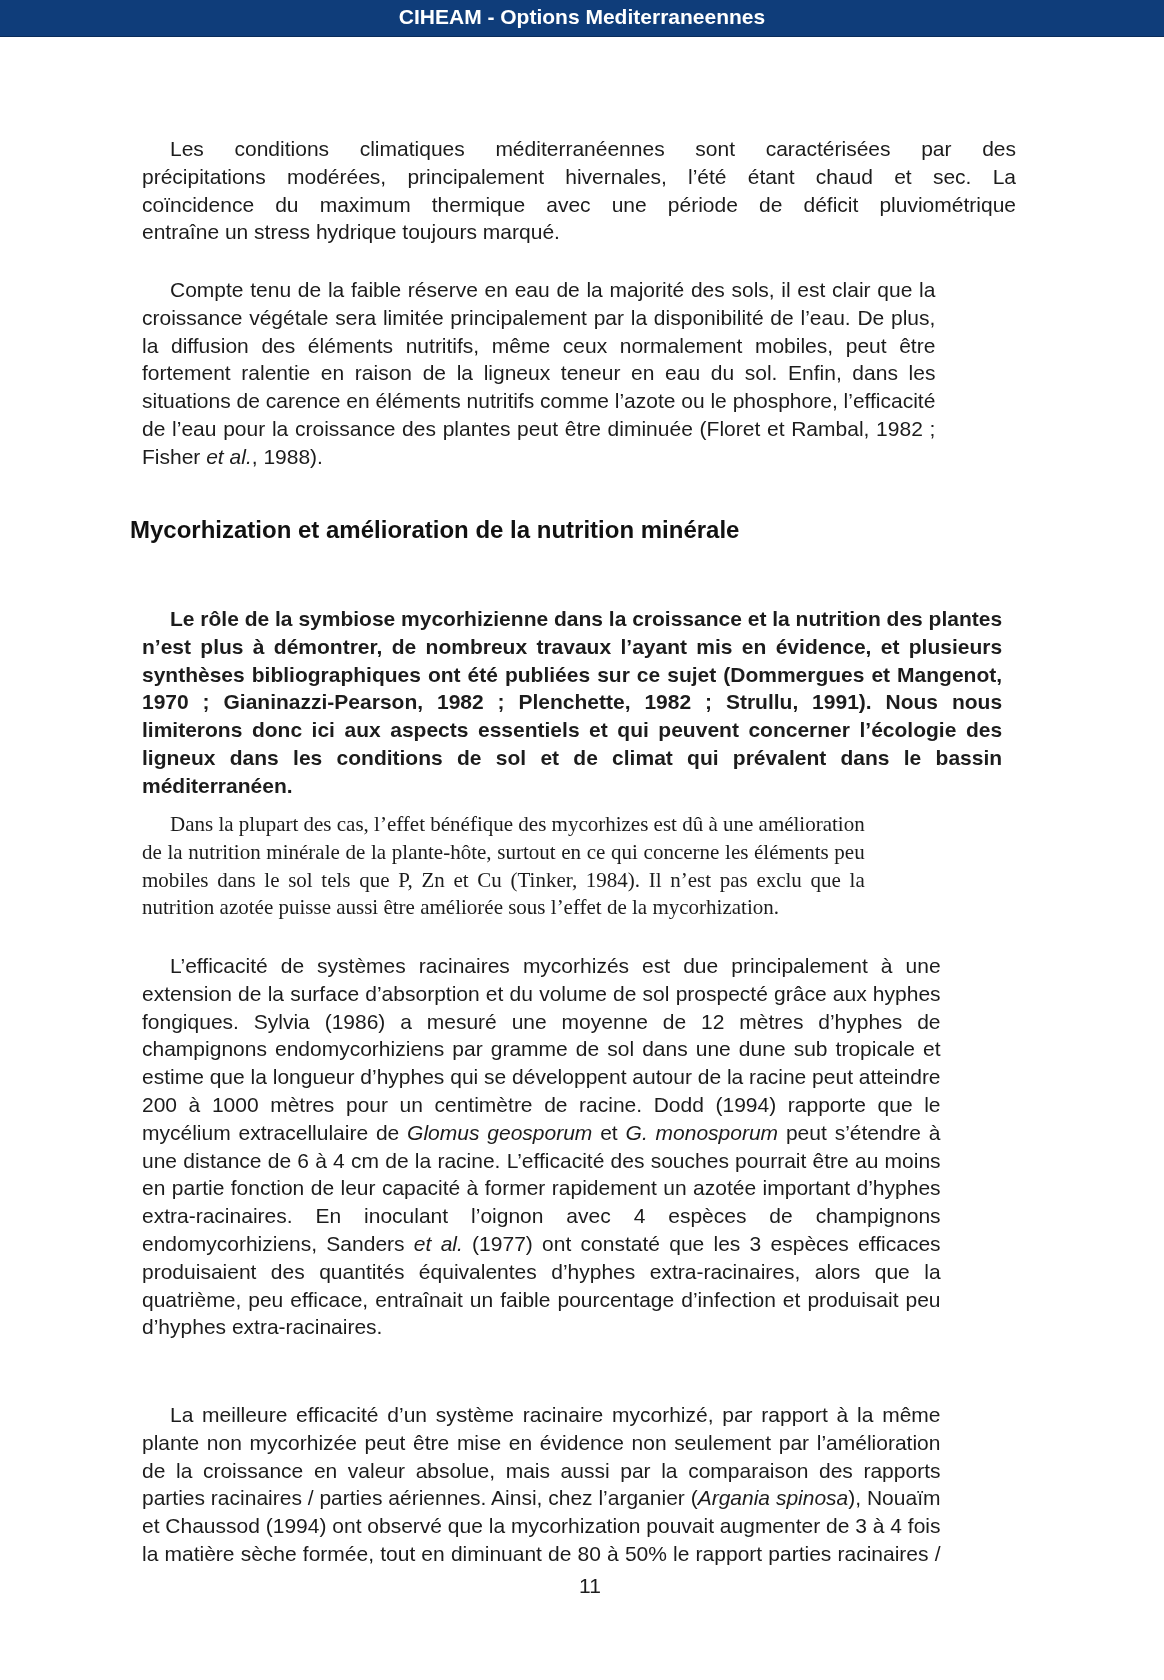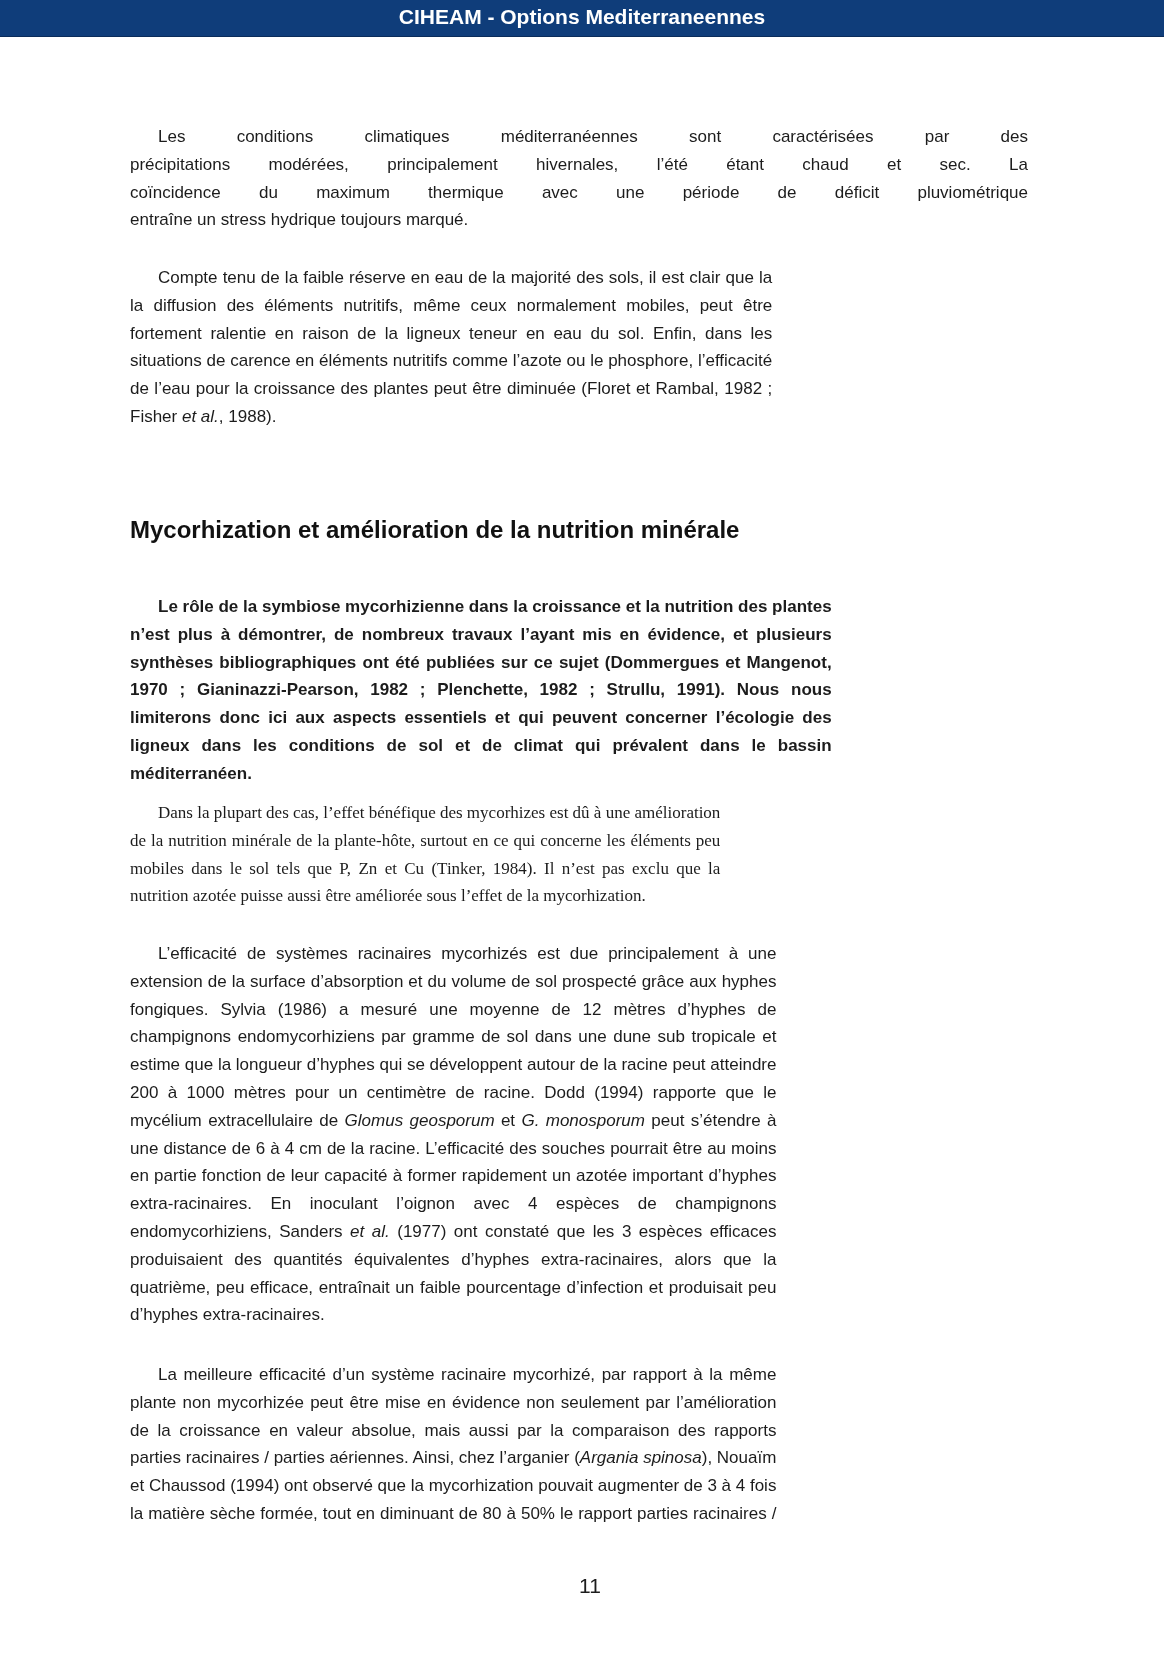--- a/index.html
+++ b/index.html
@@ -1,28 +1,28 @@
 <!DOCTYPE html>
 <html><head>
 <meta charset="utf-8">
 <style>
   html, body { margin: 0; padding: 0; background: #ffffff; }
   body { width: 1164px; height: 1680px; position: relative; overflow: hidden; font-family: "Liberation Sans", sans-serif; color: #1c1c1c; }
   .header { position: absolute; left: 0; top: 0; width: 1164px; height: 36px; background: #0f3d7a; color: #ffffff; text-align: center; font-weight: bold; font-size: 21px; line-height: 34px; border-bottom: 1px solid #0a2c5a; }
   .content { position: absolute; left: 130px; top: 123px; width: 898px; }
-  .para { margin: 0; font-size: 17px; line-height: 27.8px; }
+  .para { margin: 12px; font-size: 21px; line-height: 27.8px; }
   .line { display: block; text-align: justify; text-align-last: justify; white-space: nowrap; height: 27.8px; overflow: visible; }
   .line.last { text-align-last: left; }
   .line.indent { padding-left: 28px; }
   .p2 { position: absolute; top: 141px; }
   .heading { position: absolute; top: 393px; left: 0; margin: 0; font-size: 24px; font-weight: bold; color: #111111; }
   .p3 { position: absolute; top: 470px; font-weight: bold; }
   .p4 { position: absolute; top: 676px; font-family: Liberation Serif, serif; }
   .p5 { position: absolute; top: 817px; }
-  .p6 { position: absolute; top: 1238px; }
+  .p6 { position: absolute; top: 1266px; }
   i { font-style: italic; }
   .page-number { position: absolute; left: 8px; top: 1574px; width: 1164px; text-align: center; font-size: 21px; color: #1c1c1c; }
 </style>
 </head>
 <body>
 
 <div class="header">
   <span>CIHEAM - Options Mediterraneennes</span>
 </div>
 
@@ -30,20 +30,21 @@
 
   <div class="para p1">
     <span class="line indent" style="white-space: normal;">Les conditions climatiques méditerranéennes sont caractérisées par des</span>
     <span class="line" style="white-space: normal;">précipitations modérées, principalement hivernales, l’été étant chaud et sec. La</span>
     <span class="line" style="white-space: normal;">coïncidence du maximum thermique avec une période de déficit pluviométrique</span>
     <span class="line last" style="white-space: normal;">entraîne un stress hydrique toujours marqué.</span>
   </div>
 
   <div class="para p2">
     <span class="line indent" style="white-space: normal;">Compte tenu de la faible réserve en eau de la majorité des sols, il est clair que la</span>
+    <span class="line" style="white-space: normal;">croissance végétale sera limitée principalement par la disponibilité de l’eau. De plus,</span>
     <span class="line" style="white-space: normal;">la diffusion des éléments nutritifs, même ceux normalement mobiles, peut être</span>
     <span class="line" style="white-space: normal;">fortement ralentie en raison de la ligneux teneur en eau du sol. Enfin, dans les</span>
     <span class="line" style="white-space: normal;">situations de carence en éléments nutritifs comme l’azote ou le phosphore, l’efficacité</span>
     <span class="line" style="white-space: normal;">de l’eau pour la croissance des plantes peut être diminuée (Floret et Rambal, 1982 ;</span>
     <span class="line last" style="white-space: normal;"><span>Fisher </span><i>et al.</i><span>, 1988).</span></span>
   </div>
 
   <h2 class="heading">Mycorhization et amélioration de la nutrition minérale</h2>
 
   <div class="para p3">

